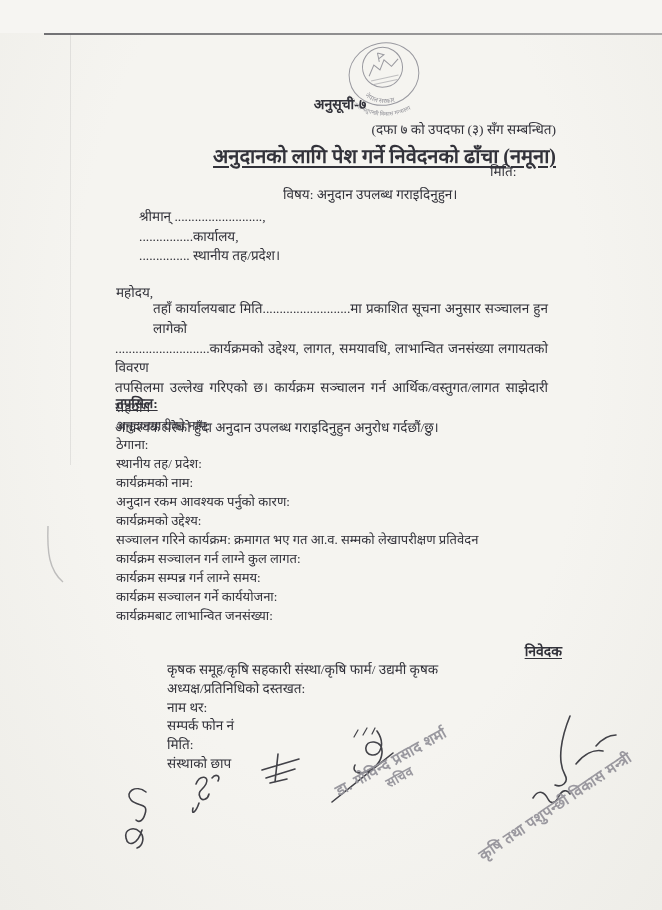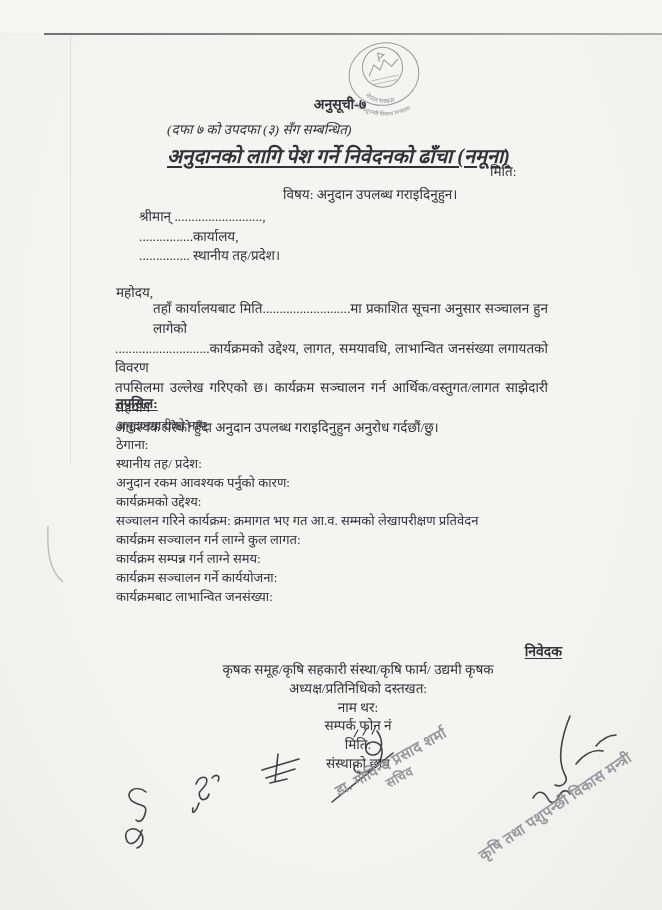--- a/index.html
+++ b/index.html
@@ -11,39 +11,39 @@
   }
   .abs{position:absolute;}
   
   .top-strip{top:0;left:0;width:662px;height:33px;background:#f6f5f2;}
   .scan-top{top:33px;left:44px;right:0;height:2px;
     background:linear-gradient(to right, rgba(70,70,75,.75), rgba(70,70,75,.4));}
   .scan-left{top:35px;left:70px;width:1px;height:430px;background:rgba(110,110,115,.14);}
   
   .seal{left:324px;top:36px;width:122px;height:86px;opacity:.88;}
   .schedule{left:292px;top:94px;width:96px;text-align:center;font-weight:700;font-size:14px;}
-  .hdrblock{left:167px;top:120px;width:372px;text-align:left;font-style:italic;}
+  .hdrblock{left:184px;top:120px;width:372px;text-align:right;}
   .clause{font-size:13.5px;margin-bottom:4px;}
   .title{font-size:20px;font-weight:700;text-decoration:underline;text-underline-offset:3px;}
   .date-label{left:490px;top:162px;font-size:13.5px;}
   .subject{left:283px;top:185px;font-size:13.5px;}
   
   .addr{left:139px;top:207px;font-size:13.5px;line-height:19.5px;}
   .salutation{left:116px;top:283px;font-size:13.5px;}
   
   .para{left:115px;top:299px;width:433px;font-size:13.5px;line-height:19.8px;}
   .pl{white-space:normal;}
   .just{text-align:justify;text-align-last:justify;}
   .ind{padding-left:38px;}
   
   .tapasil{left:116px;top:394px;font-size:13.5px;font-weight:700;text-decoration:underline;text-underline-offset:2px;}
   .detail-list{left:116px;top:416px;width:440px;font-size:13px;line-height:19px;}
   
   .nivedak{top:641px;right:100px;font-size:14px;font-weight:700;text-decoration:underline;text-underline-offset:2px;}
-  .app-lines{top:661px;right:124px;width:360px;text-align:center;font-size:13.5px;line-height:18.8px;}
+  .app-lines{top:661px;right:135px;width:360px;text-align:left;font-size:13.5px;line-height:18.8px;}
   
   .stamp-sec{left:322px;top:792px;width:150px;transform:rotate(-29deg);transform-origin:0 0;
     color:rgba(148,146,154,.95);font-size:15px;font-weight:600;text-align:center;line-height:15px;letter-spacing:.5px;}
   .stamp-sec .t2{font-size:13px;margin-top:2px;}
   .stamp-min{left:480px;top:846px;transform:rotate(-34deg);transform-origin:0 50%;
     color:rgba(146,144,152,.92);font-size:15px;font-weight:600;letter-spacing:.5px;white-space:nowrap;}
   .sigs{left:0;top:700px;width:662px;height:210px;}
   .curl{left:38px;top:524px;width:26px;height:70px;}
 </style>
 </head>
@@ -97,20 +97,21 @@
   <div class="pl just">तपसिलमा उल्लेख गरिएको छ। कार्यक्रम सञ्चालन गर्न आर्थिक/वस्तुगत/लागत साझेदारी सहयोग</div>
   <div class="pl">आवश्यक परेको हुँदा अनुदान उपलब्ध गराइदिनुहुन अनुरोध गर्दछौं/छु।</div>
 </div>
 
 <div class="abs tapasil">तपसिल:</div>
 
 <div class="abs detail-list">
   <div>अनुदानग्राहीको नाम:</div>
   <div>ठेगाना:</div>
   <div>स्थानीय तह/ प्रदेश:</div>
+  <div>कार्यक्रमको नाम:</div>
   <div>अनुदान रकम आवश्यक पर्नुको कारण:</div>
   <div>कार्यक्रमको उद्देश्य:</div>
   <div>सञ्चालन गरिने कार्यक्रम: क्रमागत भए गत आ.व. सम्मको लेखापरीक्षण प्रतिवेदन</div>
   <div>कार्यक्रम सञ्चालन गर्न लाग्ने कुल लागत:</div>
   <div>कार्यक्रम सम्पन्न गर्न लाग्ने समय:</div>
   <div>कार्यक्रम सञ्चालन गर्ने कार्ययोजना:</div>
   <div>कार्यक्रमबाट लाभान्वित जनसंख्या:</div>
 </div>
 
 <div class="abs nivedak">निवेदक</div>

